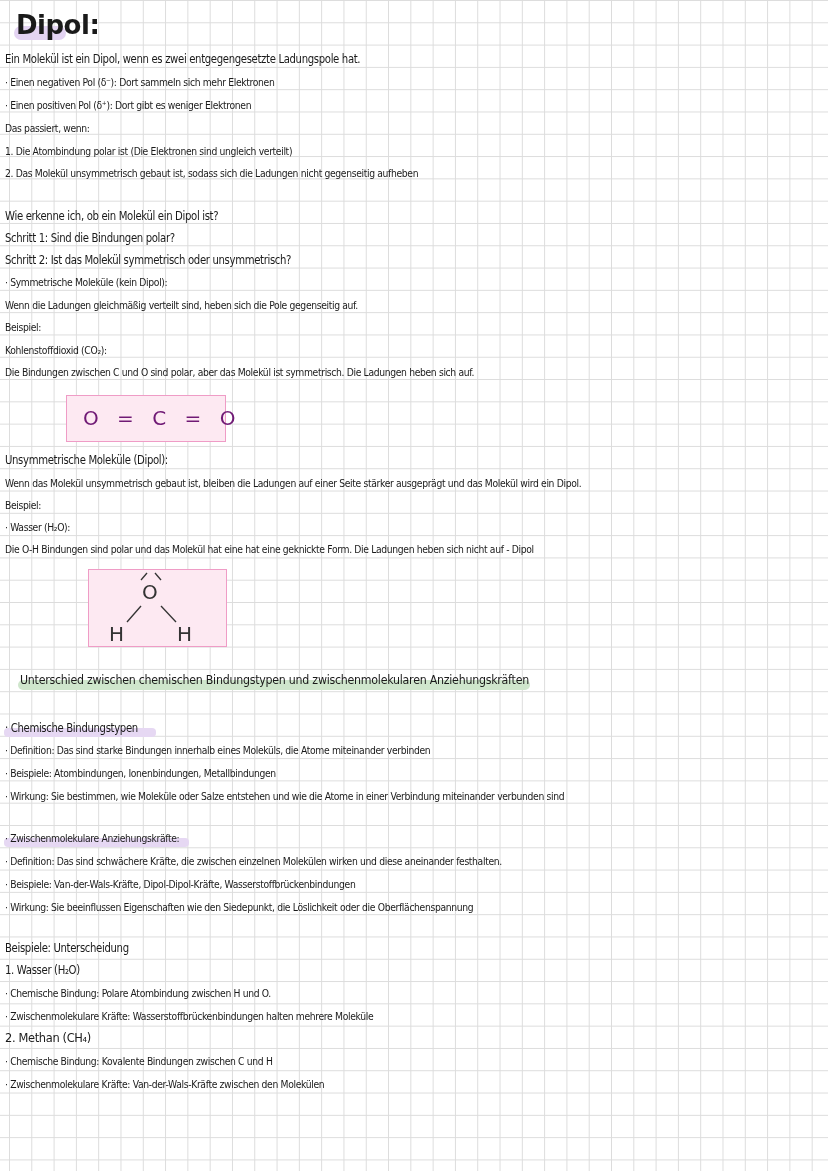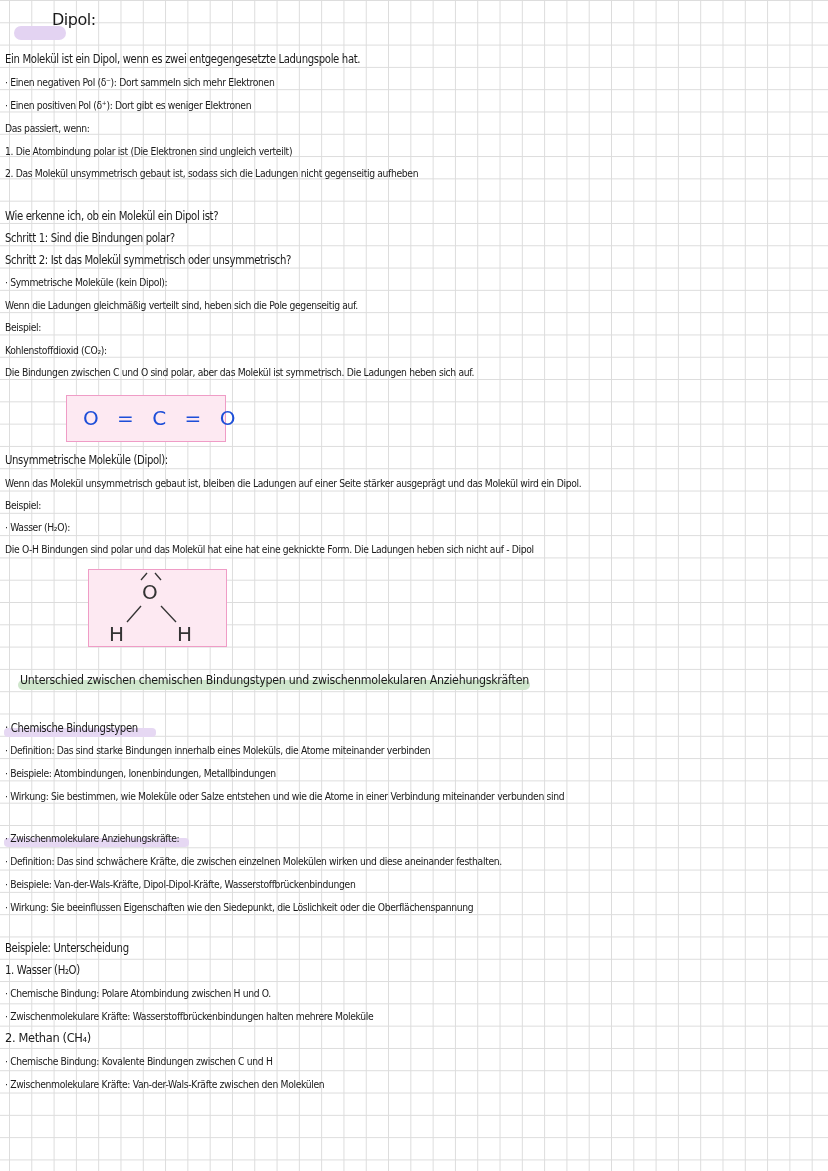--- a/index.html
+++ b/index.html
@@ -14,43 +14,43 @@
     font-family: "DejaVu Sans", sans-serif;
     color: #1a1a1a;
   }
   .line {
     position: absolute; left: 5px; white-space: nowrap;
     font-size: 11.5px; letter-spacing: -0.4px; line-height: 16px;
     transform: scaleX(0.88); transform-origin: left center;
   }
   .small { font-size: 10.5px; }
   .title {
-    position: absolute; left: 16px; top: 10px; font-size: 16px;
-    font-family: "DejaVu Sans", sans-serif; font-weight: normal; letter-spacing: -0.5px; margin-left: 36px;
+    position: absolute; left: 16px; top: 10px; font-size: 26px;
+    font-family: "DejaVu Sans", sans-serif; font-weight: bold; letter-spacing: -0.5px;
   }
   .title-hl {
     position: absolute; left: 14px; top: 26px; width: 52px; height: 14px;
     background: #e3d3f2; border-radius: 7px;
   }
   .h2 {
     position: absolute; left: 20px; top: 672px; font-size: 13px; white-space: nowrap;
     transform: scaleX(0.85); transform-origin: left center; letter-spacing: -0.3px;
   }
   .h2-hl {
     position: absolute; left: 18px; top: 680px; width: 512px; height: 10px;
     background: #cfe6cc; border-radius: 5px;
   }
   .sub-hl {
     position: absolute; height: 9px; background: #e6d8f3; border-radius: 4px;
   }
   .box {
     position: absolute; background: #fde9f2; border: 1.5px solid #ef9cc6;
   }
   .formula {
-    position: absolute; font-size: 20px; color: #1d4ed8; white-space: nowrap;
+    position: absolute; font-size: 20px; color: #701a75; white-space: nowrap;
     font-family: "DejaVu Sans", sans-serif; letter-spacing: 6px;
   }
   .atom { position: absolute; font-size: 20px; color: #333; }
 </style>
 </head>
 <body>
 
 <div class="title-hl"></div>
 <div class="title">Dipol:</div>
 

